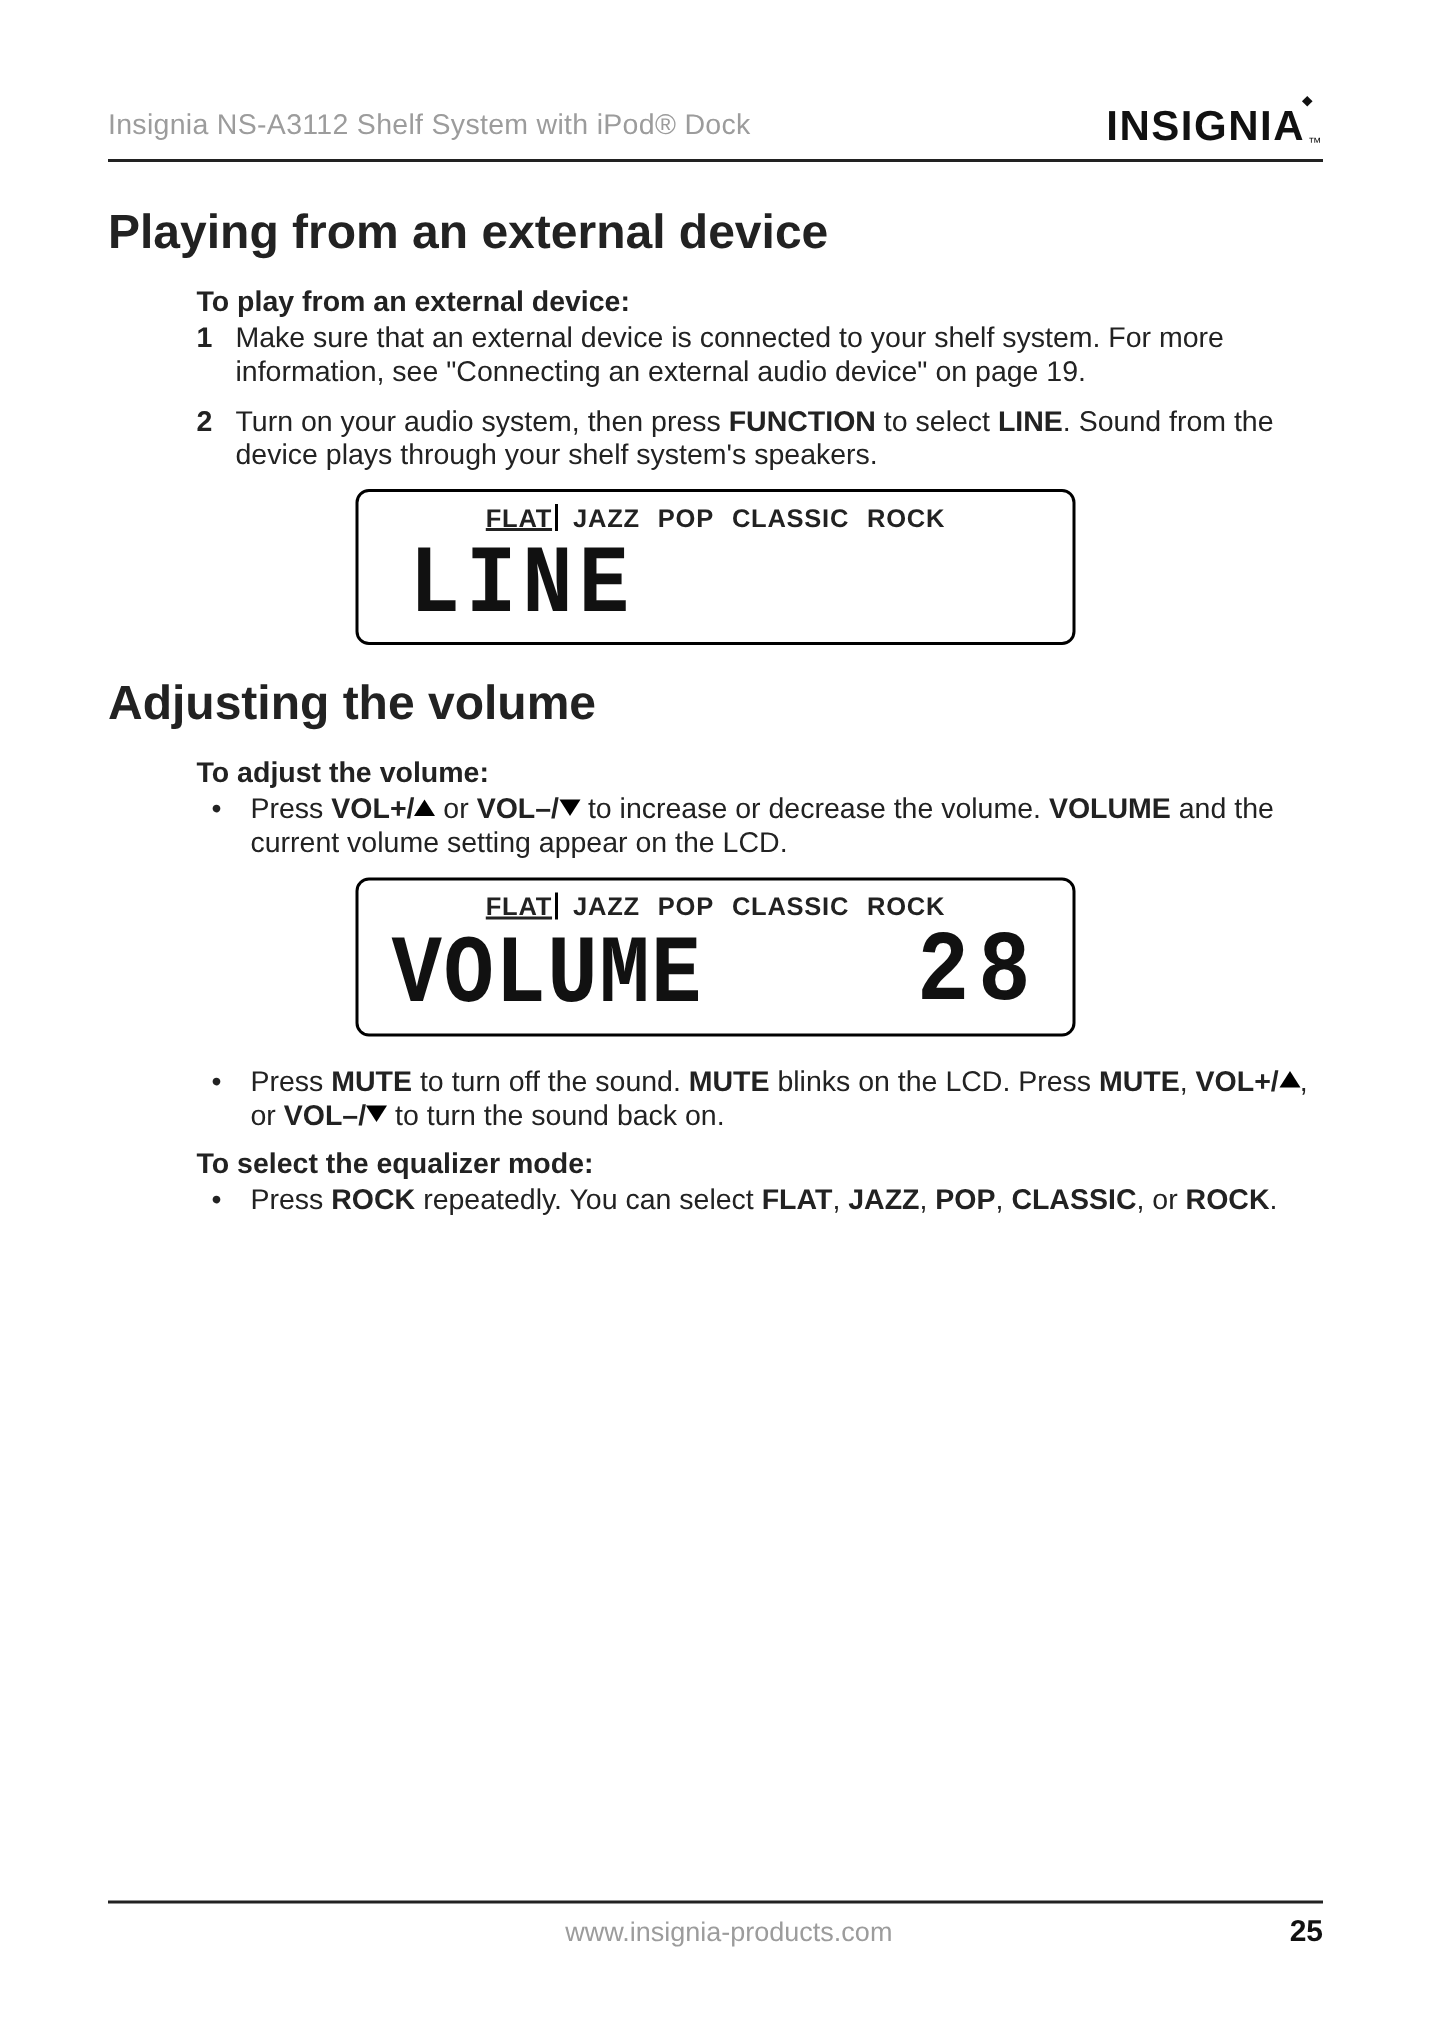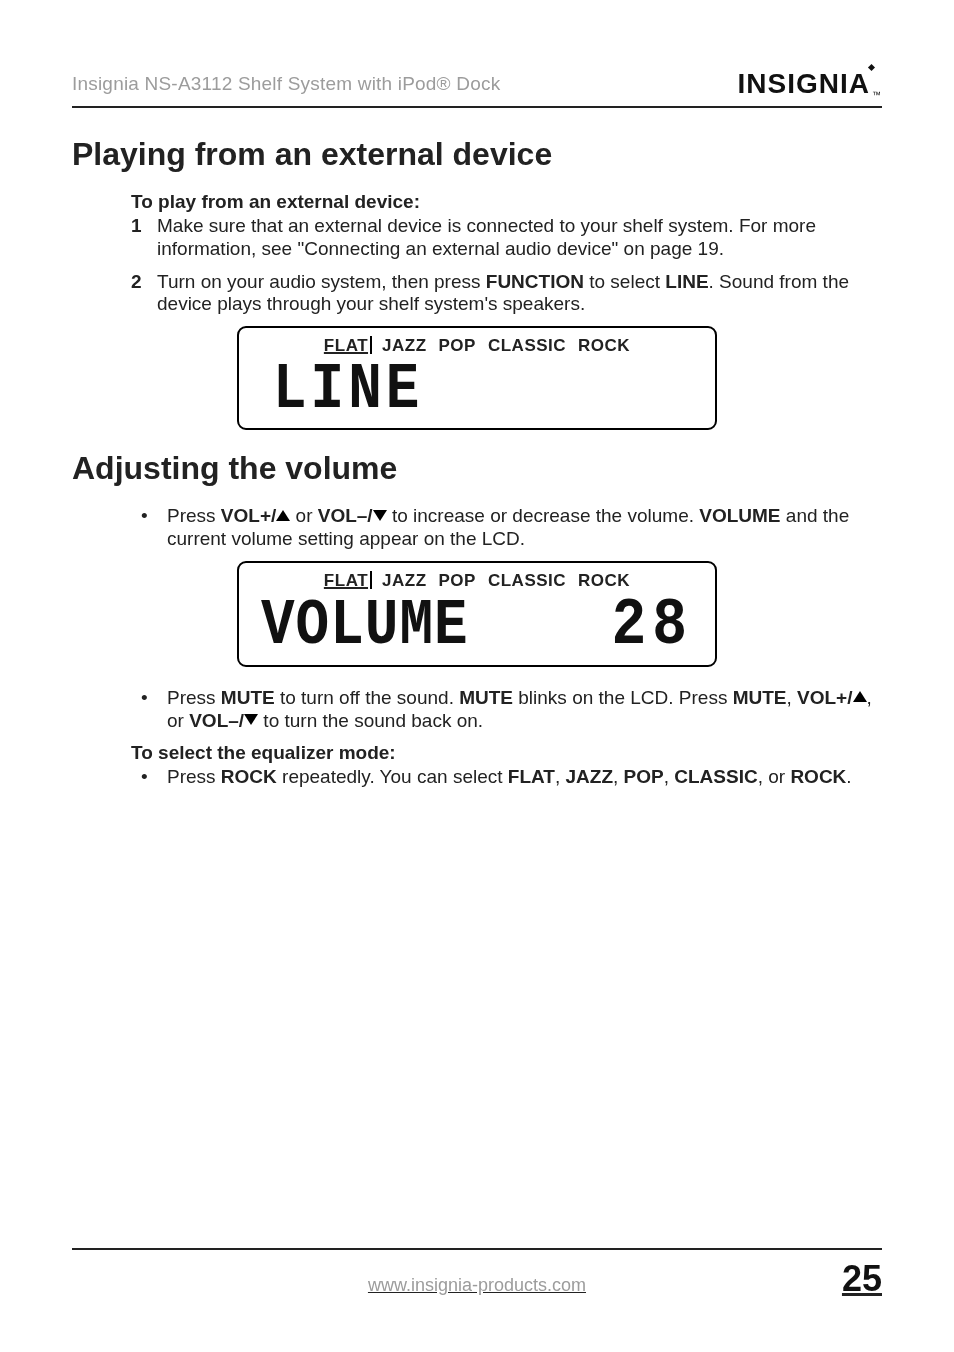--- a/index.html
+++ b/index.html
@@ -183,40 +183,39 @@
     border-left: 7px solid transparent;
     border-right: 7px solid transparent;
     border-top: 11px solid #000;
   }
 
   .footer {
     position: absolute;
     bottom: 52px;
     left: 72px;
     right: 72px;
-    text-decoration: underline;
   }
   .footer-hr {
     border: none;
     border-top: 2px solid #222;
     margin-bottom: 8px;
   }
   .footer-row {
     display: flex;
     justify-content: space-between;
     align-items: baseline;
   }
   .footer-url {
     flex: 1;
     text-align: center;
     font-size: 18px;
     color: #9c9c9c;
   }
   .footer-page {
-    font-size: 36px;
+    font-size: 20px;
     font-weight: 900;
     color: #111;
   }
 </style>
 </head>
 <body>
 
 <div class="page">
 
   <div class="header-row">
@@ -257,20 +256,21 @@
         <span>ROCK</span>
       </div>
       <div class="seg-row center">
         <span class="seg-text">LINE</span>
       </div>
     </div>
   </div>
 
   <h2 class="section">Adjusting the volume</h2>
   <div class="sub-block">
+    <div class="sub-heading">To adjust the volume:</div>
     <ul class="bullets">
       <li>
         <span class="dot">•</span>
         <span class="txt">
           <span>Press </span><span class="bold"><span>VOL+/</span><span class="tri-up"></span></span><span> or </span><span class="bold"><span>VOL–/</span><span class="tri-down"></span></span><span> to increase or decrease the volume. </span><span class="bold">VOLUME</span><span> and the current volume setting appear on the LCD.</span>
         </span>
       </li>
     </ul>
   </div>
 

